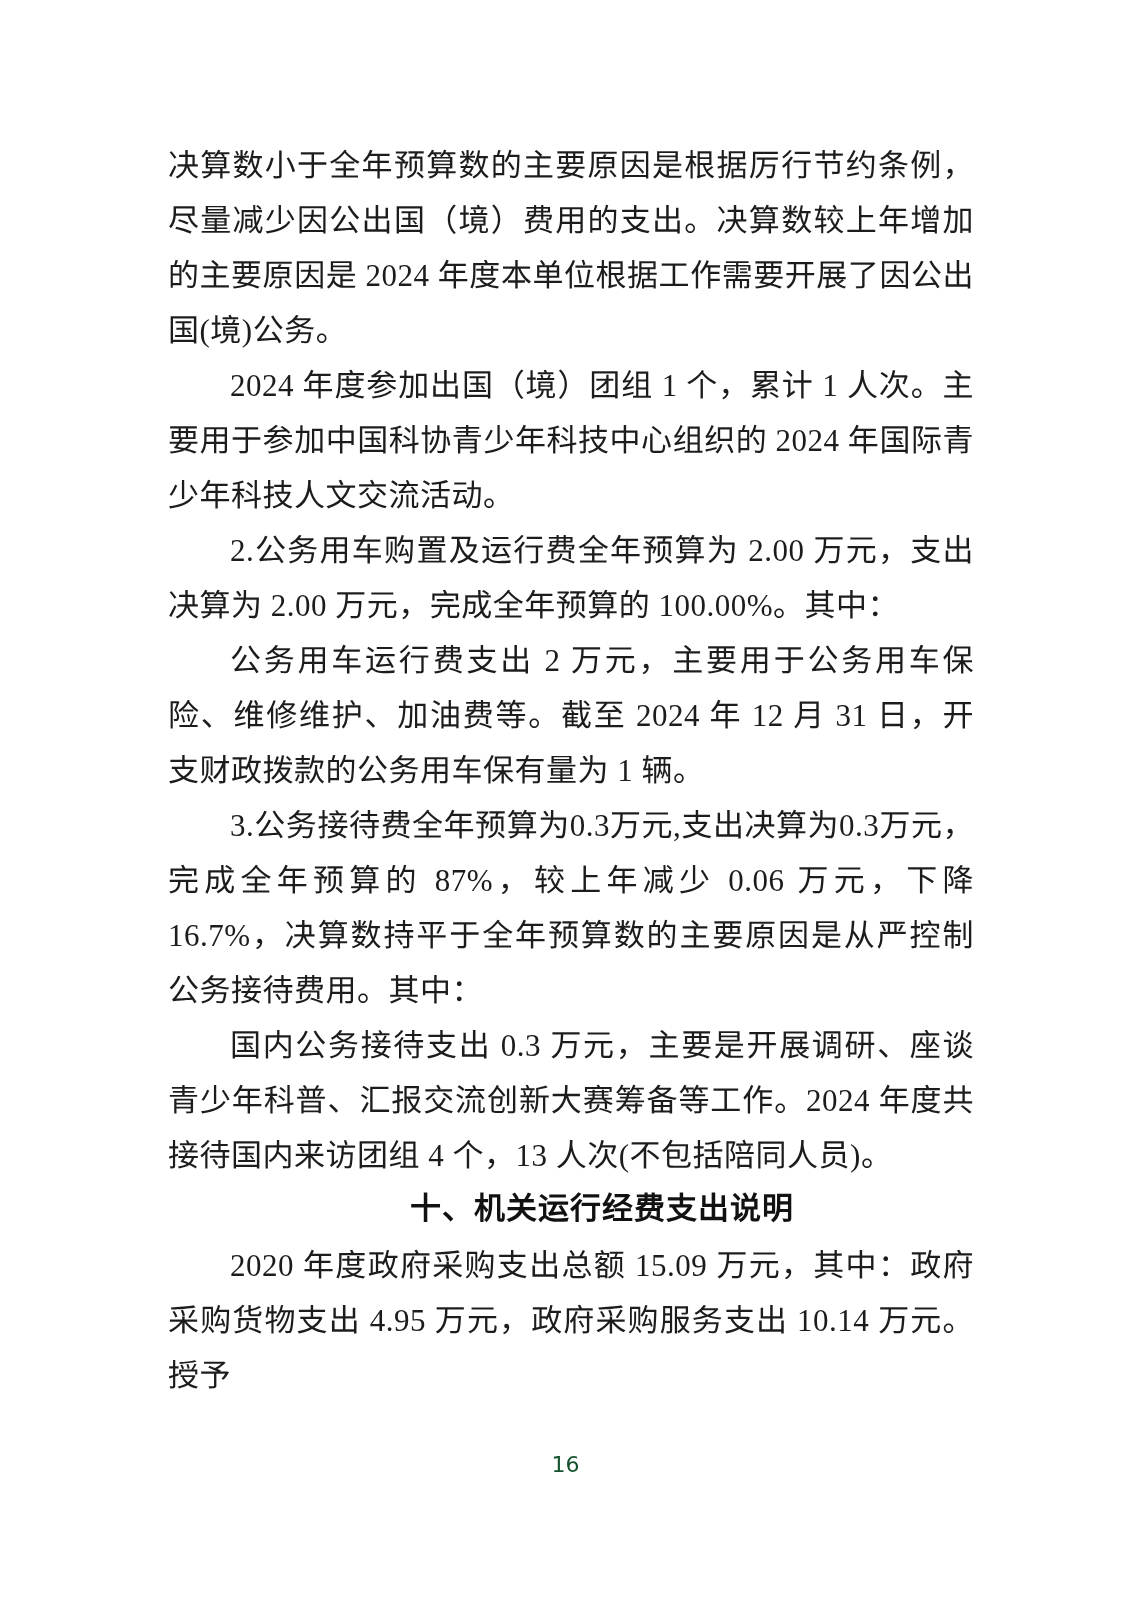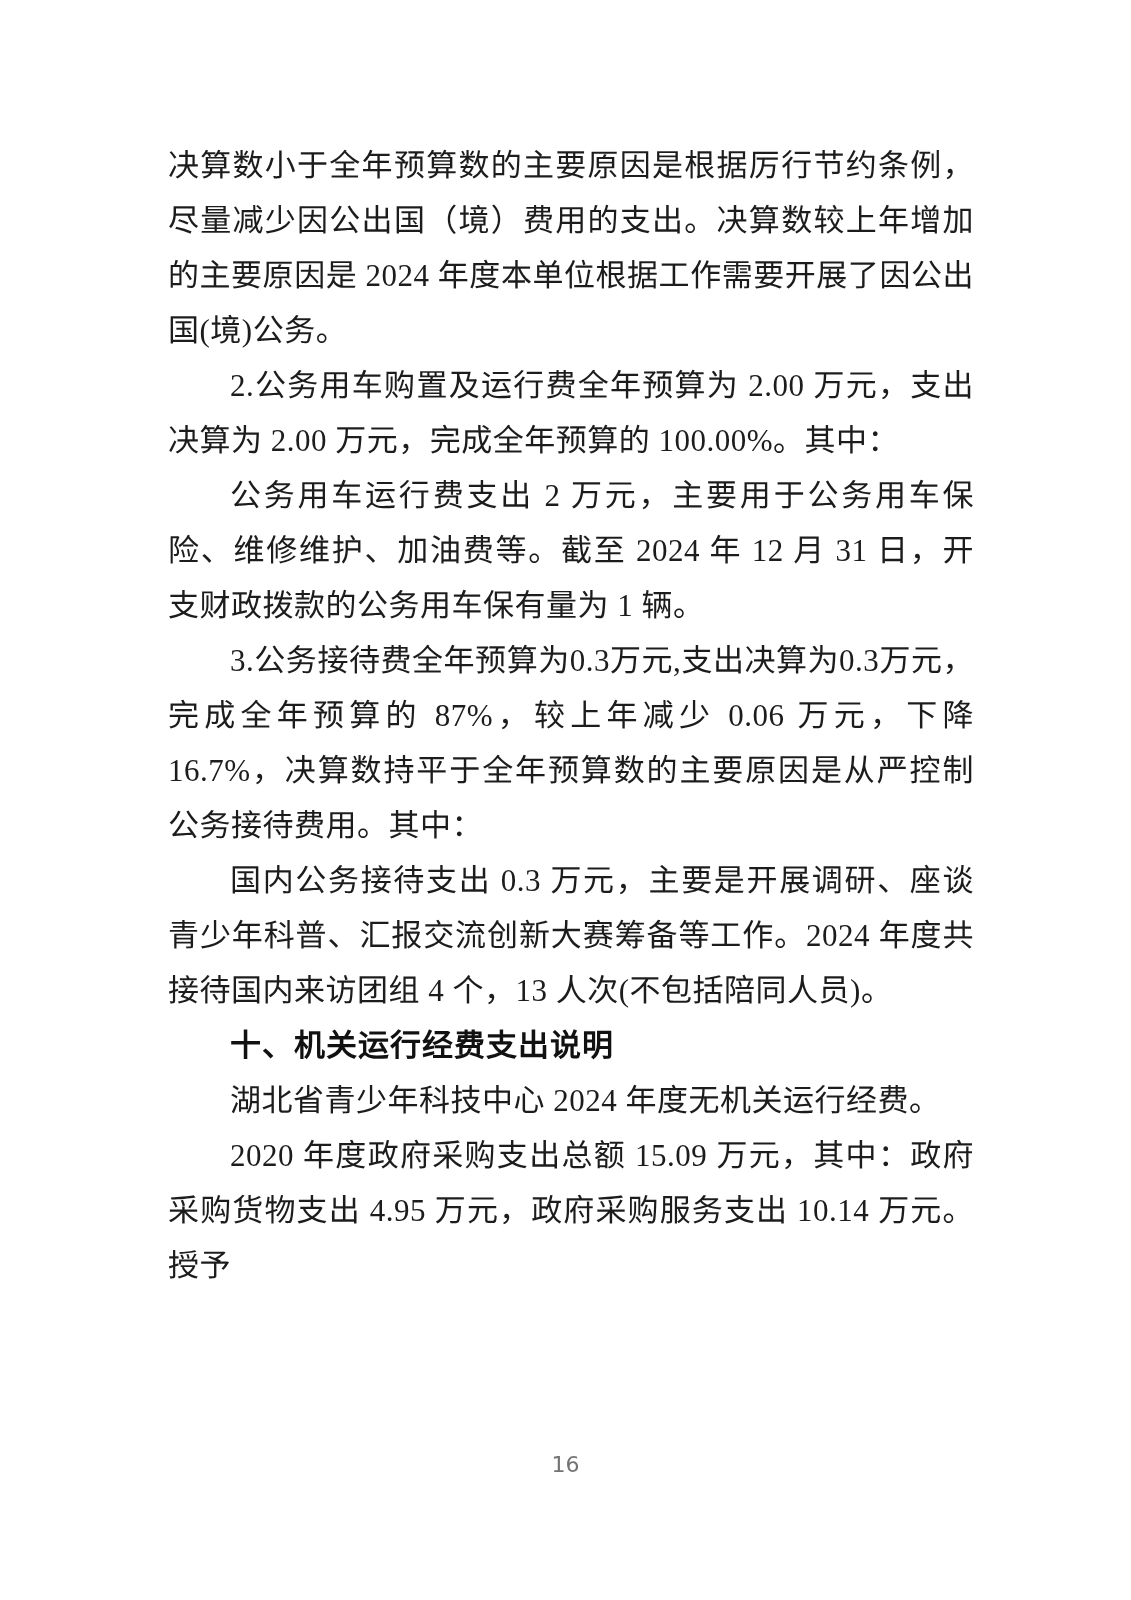--- a/index.html
+++ b/index.html
@@ -36,47 +36,48 @@
     text-align: justify;
     text-justify: inter-ideograph;
     font-weight: 400;
     letter-spacing: 0.5px;
   }
   .indent {
     text-indent: 2em;
   }
   .heading {
     margin: 0;
-    font-family: Liberation Serif, serif;
+    font-family: Liberation Mono, monospace;
     font-size: 31px;
     line-height: 55px;
     font-weight: 700;
     text-indent: 2em;
     letter-spacing: 1px;
     color: #111111;
+    text-align: center;
   }
   .page-number {
     position: absolute;
     left: 0;
     top: 1452px;
     width: 1131px;
     text-align: center;
     font-family: "DejaVu Sans", "Liberation Sans", sans-serif;
     font-size: 22px;
-    color: #737373;
+    color: #14532d;
   }
 </style>
 </head>
 <body>
 
 <div class="page">
   <div class="content">
     <p class="para">决算数小于全年预算数的主要原因是根据厉行节约条例，尽量减少因公出国（境）费用的支出。决算数较上年增加的主要原因是 2024 年度本单位根据工作需要开展了因公出国(境)公务。</p>
+    <p class="para indent">2024 年度参加出国（境）团组 1 个，累计 1 人次。主要用于参加中国科协青少年科技中心组织的 2024 年国际青少年科技人文交流活动。</p>
     <p class="para indent">2.公务用车购置及运行费全年预算为 2.00 万元，支出决算为 2.00 万元，完成全年预算的 100.00%。其中：</p>
     <p class="para indent">公务用车运行费支出 2 万元，主要用于公务用车保险、维修维护、加油费等。截至 2024 年 12 月 31 日，开支财政拨款的公务用车保有量为 1 辆。</p>
     <p class="para indent">3.公务接待费全年预算为0.3万元,支出决算为0.3万元，完成全年预算的 87%，较上年减少 0.06 万元，下降 16.7%，决算数持平于全年预算数的主要原因是从严控制公务接待费用。其中：</p>
     <p class="para indent">国内公务接待支出 0.3 万元，主要是开展调研、座谈青少年科普、汇报交流创新大赛筹备等工作。2024 年度共接待国内来访团组 4 个，13 人次(不包括陪同人员)。</p>
     <h3 class="heading">十、机关运行经费支出说明</h3>
-    <p class="para indent">湖北省青少年科技中心 2024 年度无机关运行经费。</p>
     <p class="para indent">2020 年度政府采购支出总额 15.09 万元，其中：政府采购货物支出 4.95 万元，政府采购服务支出 10.14 万元。授予</p>
   </div>
   <div class="page-number">16</div>
 </div>
 
 </body></html>

